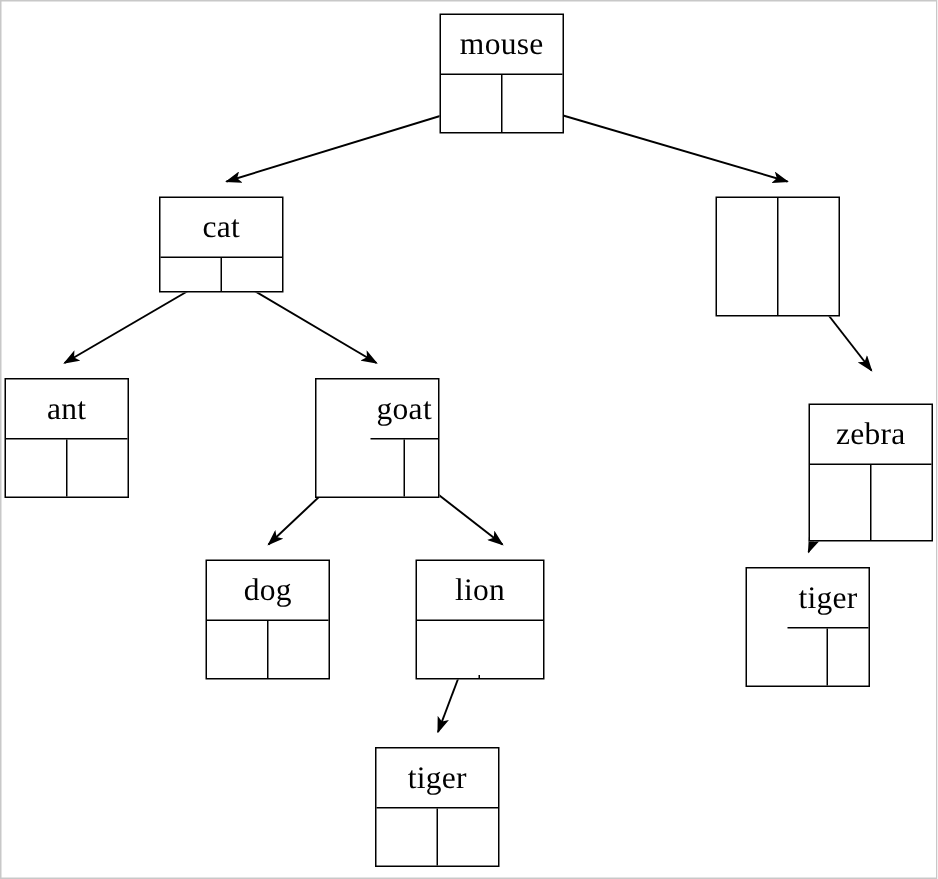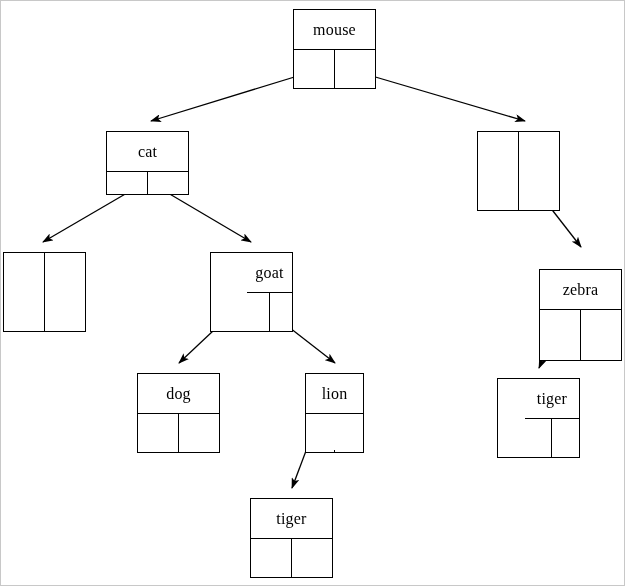--- a/index.html
+++ b/index.html
@@ -33,21 +33,21 @@
     background: #ffffff;
     display: flex;
     flex-direction: column;
     z-index: 2;
   }
   .node-label {
     flex: 0 0 auto;
     display: flex;
     align-items: center;
     justify-content: center;
-    font-size: 16px;
+    font-size: 21px;
     color: #000000;
     letter-spacing: 0.2px;
     line-height: 1;
     border-bottom: 1.4px solid #000000;
     box-sizing: border-box;
   }
   .node-pointers {
     flex: 1 1 auto;
     display: flex;
     box-sizing: border-box;
@@ -99,20 +99,21 @@
           <div class="ptr-cell right-cell"></div>
         </div>
       </div>
       <div class="tree-node" style="left: 476px; top: 130px; width: 83px; height: 80px;">
         <div class="node-pointers">
           <div class="ptr-cell left-cell"></div>
           <div class="ptr-cell right-cell"></div>
         </div>
       </div>
       <div class="tree-node" style="left: 2px; top: 251px; width: 83px; height: 80px;">
+        <div class="node-label" style="height: 40px;">ant</div>
         <div class="node-pointers">
           <div class="ptr-cell left-cell"></div>
           <div class="ptr-cell right-cell"></div>
         </div>
       </div>
       <div class="tree-node" style="left: 209px; top: 251px; width: 83px; height: 80px; padding-left: 36px;">
         <div class="node-label" style="height: 40px;">goat</div>
         <div class="node-pointers">
           <div class="ptr-cell left-cell"></div>
           <div class="ptr-cell right-cell"></div>
@@ -125,21 +126,21 @@
           <div class="ptr-cell right-cell"></div>
         </div>
       </div>
       <div class="tree-node" style="left: 136px; top: 372px; width: 83px; height: 80px;">
         <div class="node-label" style="height: 40px;">dog</div>
         <div class="node-pointers">
           <div class="ptr-cell left-cell"></div>
           <div class="ptr-cell right-cell"></div>
         </div>
       </div>
-      <div class="tree-node" style="left: 304px; top: 372px; width: 59px; height: 80px; gap: 36px;">
+      <div class="tree-node" style="left: 276px; top: 372px; width: 86px; height: 80px; gap: 36px;">
         <div class="node-label" style="height: 40px;">lion</div>
         <div class="node-pointers">
           <div class="ptr-cell left-cell"></div>
           <div class="ptr-cell right-cell"></div>
         </div>
       </div>
       <div class="tree-node" style="left: 496px; top: 377px; width: 83px; height: 80px; padding-left: 27px;">
         <div class="node-label" style="height: 40px;">tiger</div>
         <div class="node-pointers">
           <div class="ptr-cell left-cell"></div>

